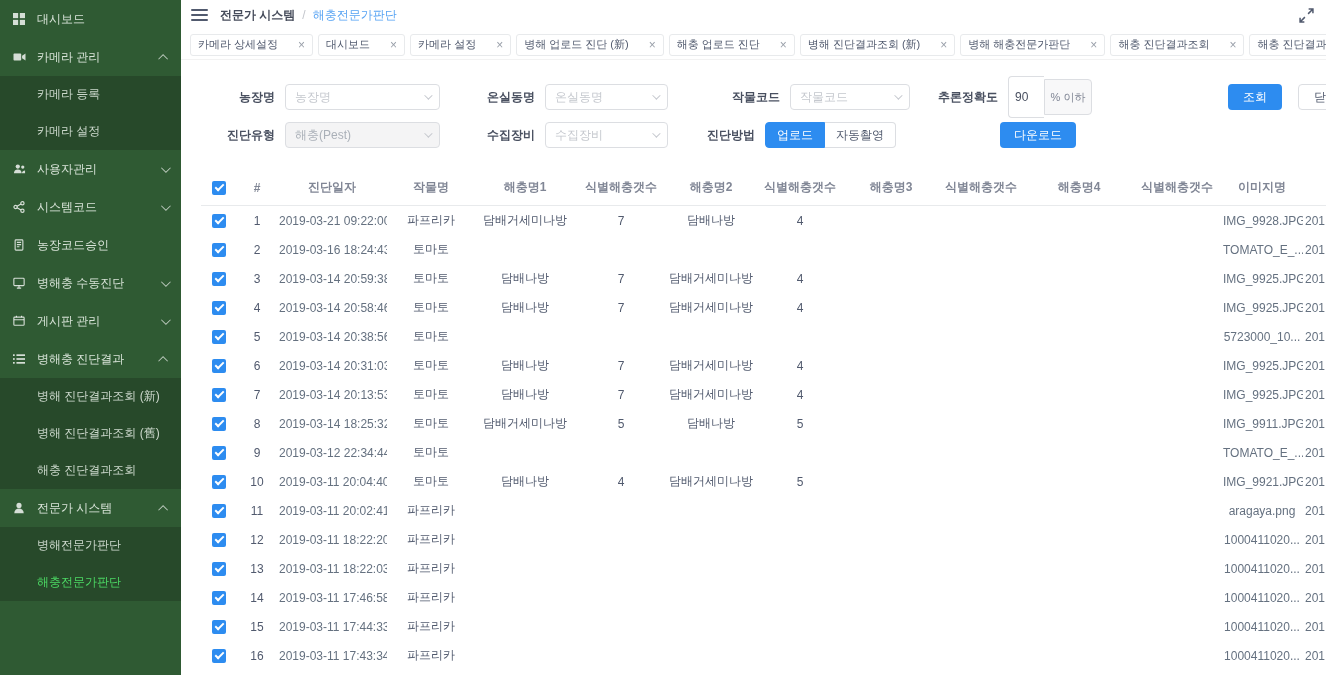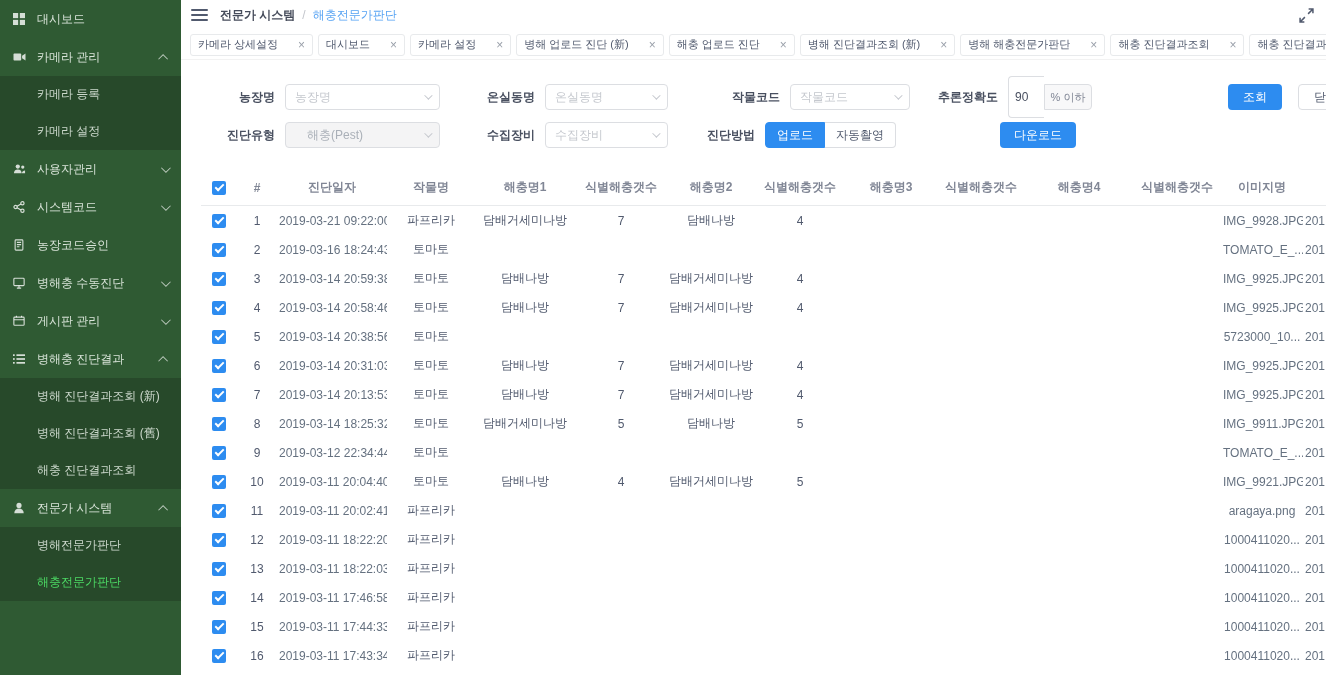--- a/index.html
+++ b/index.html
@@ -38,25 +38,25 @@
   .frow { display:flex; align-items:center; height:26px; margin-bottom:12px; width:1145px; }
   .flabel { font-weight:bold; color:#495060; text-align:right; margin-right:10px; white-space:nowrap; }
   .lbl-a { margin-left:34px; width:60px; }
   .lbl-b { margin-left:33px; width:62px; }
   .lbl-c { margin-left:50px; width:62px; }
   .lbl-d { margin-left:16px; width:72px; }
   .lbl-e { margin-left:25px; width:62px; }
   .select { height:26px; border:1px solid #dcdee2; border-radius:4px; background:#fff; display:flex; align-items:center; justify-content:space-between; padding:0 9px; cursor:pointer; }
   .sel-text { color:#c5c8ce; font-size:12px; white-space:nowrap; overflow:hidden; }
   .select.disabled { background:#f4f4f5; cursor:not-allowed; }
-  .select.disabled .sel-text { color:#aab0b8;margin-left:12px; }
+  .select.disabled .sel-text { color:#aab0b8; }
   .sel-arrow { width:6px; height:6px; border-right:1px solid #c5c8ce; border-bottom:1px solid #c5c8ce; transform:rotate(45deg) translateY(-2px); flex-shrink:0; margin-left:6px; }
   .w-lg { width:155px; } .w-md { width:123px; } .w-sm { width:120px; }
   .acc-input { width:36px; height:42px; border:1px solid #dcdee2; border-right:none; border-radius:4px 0 0 4px; padding:0 6px; font-size:12px; color:#495060; outline:none; font-family:inherit; }
-  .acc-addon { width:48px; height:26px; border:1px solid #dcdee2; border-radius:0 4px 4px 0; background:#f8f8f9; color:#808695; font-size:11px; display:inline-flex; align-items:center; justify-content:center; white-space:nowrap; }
+  .acc-addon { width:48px; height:36px; border:1px solid #dcdee2; border-radius:0 4px 4px 0; background:#f8f8f9; color:#808695; font-size:11px; display:inline-flex; align-items:center; justify-content:center; white-space:nowrap; }
   .btn { height:26px; border-radius:4px; font-size:12px; border:1px solid transparent; cursor:pointer; font-family:inherit; white-space:nowrap; }
   .btn.primary { background:var(--primary,#2d8cf0); color:#fff; }
   .btn.default { background:#fff; border-color:#dcdee2; color:#515a6e; }
   .btn-search { margin-left:auto; padding:0 14px; }
   .btn-close { margin-left:16px; padding:0 15px; margin-right:-28px; }
   .seg { display:inline-flex; }
   .seg-btn { height:26px; font-size:12px; border:1px solid #dcdee2; background:#fff; color:#515a6e; cursor:pointer; font-family:inherit; padding:0 11px; }
   .seg-btn:first-child { border-radius:4px 0 0 4px; }
   .seg-btn:last-child { border-radius:0 4px 4px 0; border-left:none; }
   .seg-btn.active { background:var(--primary,#2d8cf0); border-color:var(--primary,#2d8cf0); color:#fff; }

